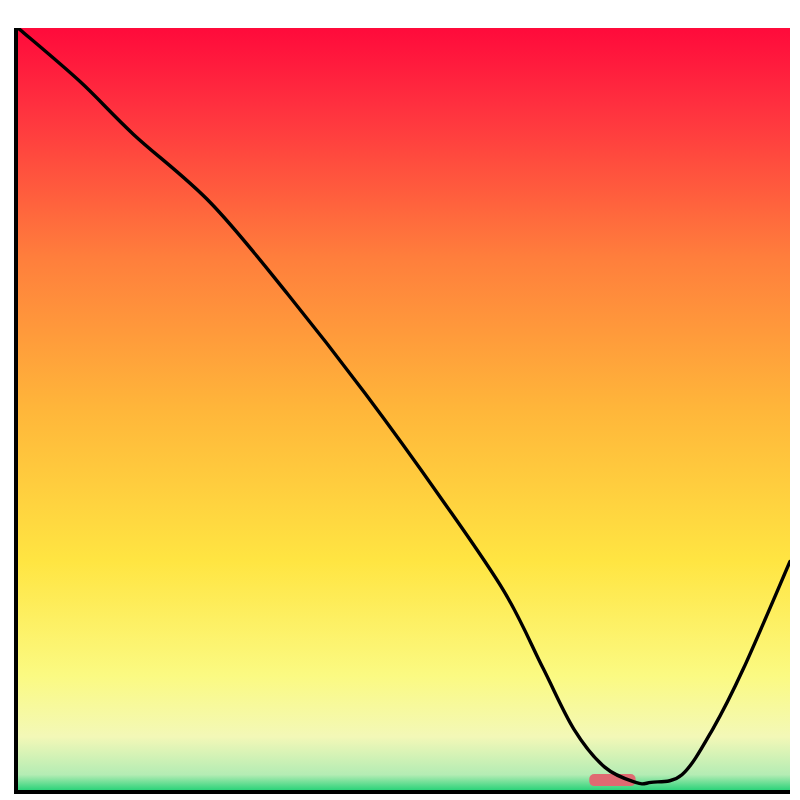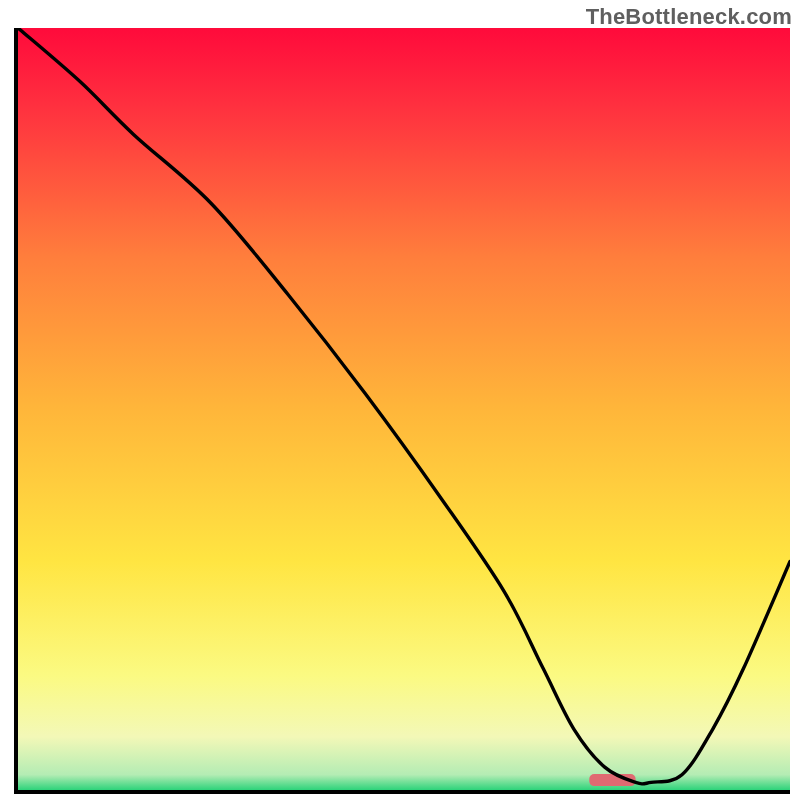--- a/index.html
+++ b/index.html
@@ -44,21 +44,20 @@
     height: 762px;
   }
   svg {
     display: block;
   }
 </style>
 </head>
 <body>
 
 <div class="container">
-  <div class="watermark">TheBottleneck.com</div>
 
   <div class="plot-frame">
     <div class="plot-inner">
       <svg id="chart-svg" viewBox="0 0 772 762" width="772" height="762" preserveAspectRatio="none">
         <defs>
           <linearGradient id="bg-grad" x1="0" y1="0" x2="0" y2="1">
               <stop offset="0%" stop-color="#ff0a3b"></stop>
               <stop offset="10%" stop-color="#ff2f3f"></stop>
               <stop offset="30%" stop-color="#ff7e3c"></stop>
               <stop offset="50%" stop-color="#ffb63a"></stop>

